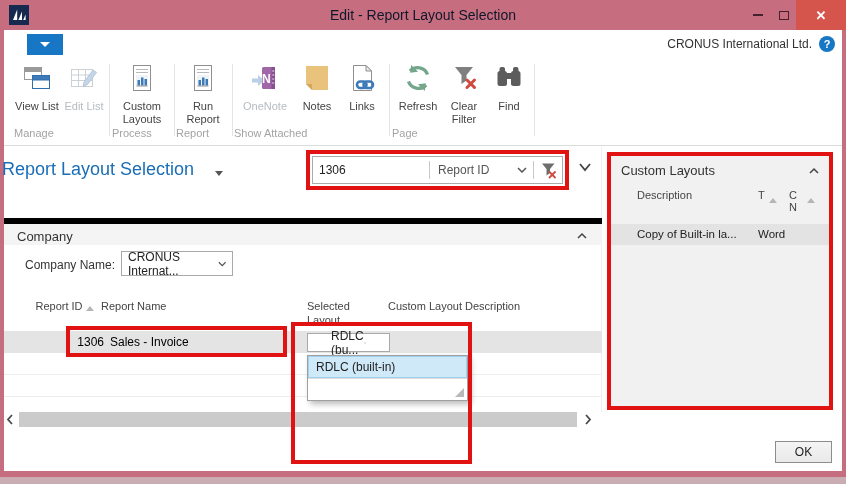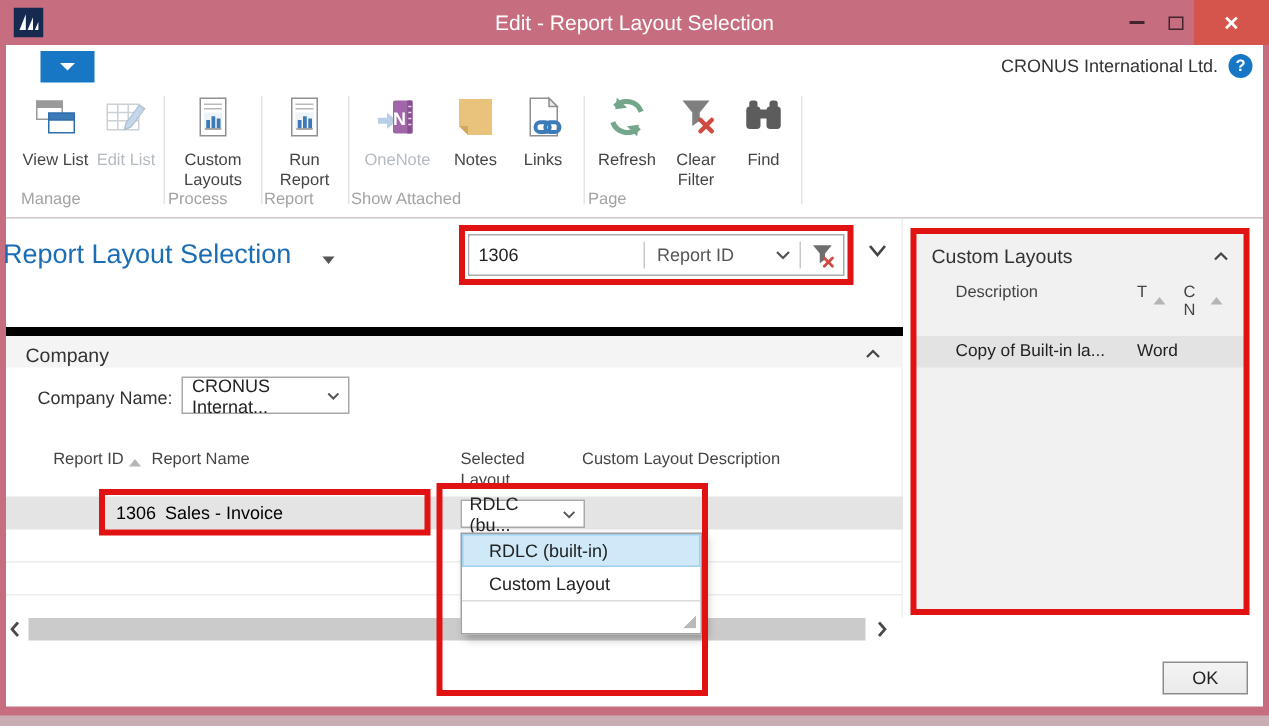--- a/index.html
+++ b/index.html
@@ -2,21 +2,21 @@
 <html style="--annotation-red: #e01212; --titlebar-pink: #c66e7f; --close-red: #d5544b; --accent-blue: #1777c4; --heading-blue: #1b6eb5;"><head>
 <meta charset="utf-8">
 <style>
   * { margin:0; padding:0; box-sizing:border-box; }
   html,body { background:#888; }
   body { font-family:"Liberation Sans", sans-serif; }
   .win { position:relative; width:846px; height:484px; background:var(--titlebar-pink,#c66e7f); overflow:hidden; }
 
   
   .titlebar { position:absolute; left:0; top:0; width:846px; height:30px; background:var(--titlebar-pink,#c66e7f); }
-  .win-title { position:absolute; left:0; top:0; width:100%; height:16px; line-height:30px; text-align:center; font-size:14px; color:#ffffff; }
+  .win-title { position:absolute; left:0; top:0; width:100%; height:16px; line-height:30px; text-align:center; font-size:14px; color:#0f172a; }
   .logo { position:absolute; left:9px; top:5px; width:20px; height:20px; }
   .cap-btn { position:absolute; top:0; height:30px; display:flex; align-items:center; justify-content:center; cursor:pointer; }
   .btn-min { left:746px; width:24px; } .btn-max { left:772px; width:24px; }
   .glyph-min { width:10px; height:2px; background:#42232e; }
   .glyph-max { width:10px; height:9px; border:1.5px solid #42232e; }
   .btn-close { left:796px; width:50px; background:var(--close-red,#d5544b); color:#fff; font-size:13px; font-weight:bold; }
 
   
   .tabrow { position:absolute; left:4px; top:30px; width:838px; height:28px; background:#fff; }
   .appmenu { position:absolute; left:27px; top:34px; width:36px; height:21px; background:var(--accent-blue,#1777c4); display:flex; align-items:center; justify-content:center; cursor:pointer; }
@@ -79,32 +79,32 @@
   
   .gh { position:absolute; font-size:11px; color:#444; line-height:14px; }
   .gh-id { left:35px; top:299px; width:48px; text-align:center; }
   .gh-sort { left:86px; top:306px; }
   .gh-name { left:101px; top:299px; white-space:nowrap; }
   .gh-layout { left:307px; top:299px; width:58px; }
   .gh-cld { left:388px; top:299px; white-space:nowrap; }
   .sel-row { position:absolute; left:4px; top:331px; width:598px; height:22px; background:#e4e4e4; cursor:pointer; }
   .cell-id { position:absolute; left:55px; top:0; width:45px; text-align:right; line-height:22px; font-size:12px; color:#000; }
   .cell-name { position:absolute; left:106px; top:0; line-height:22px; font-size:12px; color:#000; }
-  .row-combo { position:absolute; left:307px; top:333px; width:83px; height:19px; padding:0 5px; z-index:10; }
+  .row-combo { position:absolute; left:307px; top:333px; width:83px; height:19px; padding:0 23px; z-index:10; }
   .grid-line { position:absolute; left:4px; width:598px; height:1px; background:#ededed; }
 
   
   .sb-track { position:absolute; left:19px; top:412px; width:558px; height:15px; background:#cbcbcb; cursor:pointer; }
   .sb-arrow { position:absolute; top:413px; cursor:pointer; }
   .sb-left { left:5px; } .sb-right { left:583px; }
   .splitter { position:absolute; left:601px; top:146px; width:1px; height:266px; background:#f0f0f0; }
 
   
   .popup { position:absolute; left:307px; top:355px; width:161px; background:#fff; border:1px solid #a0a0a0; box-shadow:3px 3px 6px rgba(0,0,0,.28); z-index:30; }
-  .popup-item { height:22px; line-height:22px; padding-left:18px; font-size:12px; color:#222; cursor:pointer; }
+  .popup-item { height:22px; line-height:22px; padding-left:8px; font-size:12px; color:#222; cursor:pointer; }
   .popup-item.hl { background:#cfe9f9; box-shadow:inset 0 0 0 1px #9fd1ef; }
   .popup-footer { height:22px; border-top:1px solid #dcdcdc; position:relative; }
   .grip { position:absolute; right:3px; bottom:3px; width:9px; height:9px;
           background:linear-gradient(135deg, transparent 50%, #b9b9b9 50%);
           clip-path:polygon(100% 0,100% 100%,0 100%); cursor:nwse-resize; }
 
   .ok-btn { position:absolute; left:775px; top:441px; width:57px; height:22px; background:linear-gradient(#f4f4f4,#eaeaea); border:1px solid #8c8c8c; font-size:12px; color:#222; text-align:center; line-height:20px; cursor:pointer; }
   .bottom-strip { position:absolute; left:0; top:477px; width:846px; height:7px; background:#c9adb3; }
 </style>
 </head>
@@ -360,21 +360,20 @@
   <svg class="sb-arrow sb-left" width="10" height="13" viewBox="0 0 10 13">
       <polyline points="7,2 3,6.5 7,11" fill="none" stroke="#4a4a4a" stroke-width="1.8"></polyline>
     </svg>
   <div class="sb-track"></div>
   <svg class="sb-arrow sb-right" width="10" height="13" viewBox="0 0 10 13">
       <polyline points="3,2 7,6.5 3,11" fill="none" stroke="#4a4a4a" stroke-width="1.8"></polyline>
     </svg>
 
   <div class="popup">
     <div class="popup-item hl">RDLC (built-in)</div>
-    <div class="popup-item">Custom Layout</div>
     <div class="popup-footer">
       <div class="grip"></div>
     </div>
   </div>
 
   <div class="red-box rb-filter"></div>
   <div class="red-box rb-panel"></div>
   <div class="red-box rb-row"></div>
   <div class="red-box rb-drop"></div>
 

